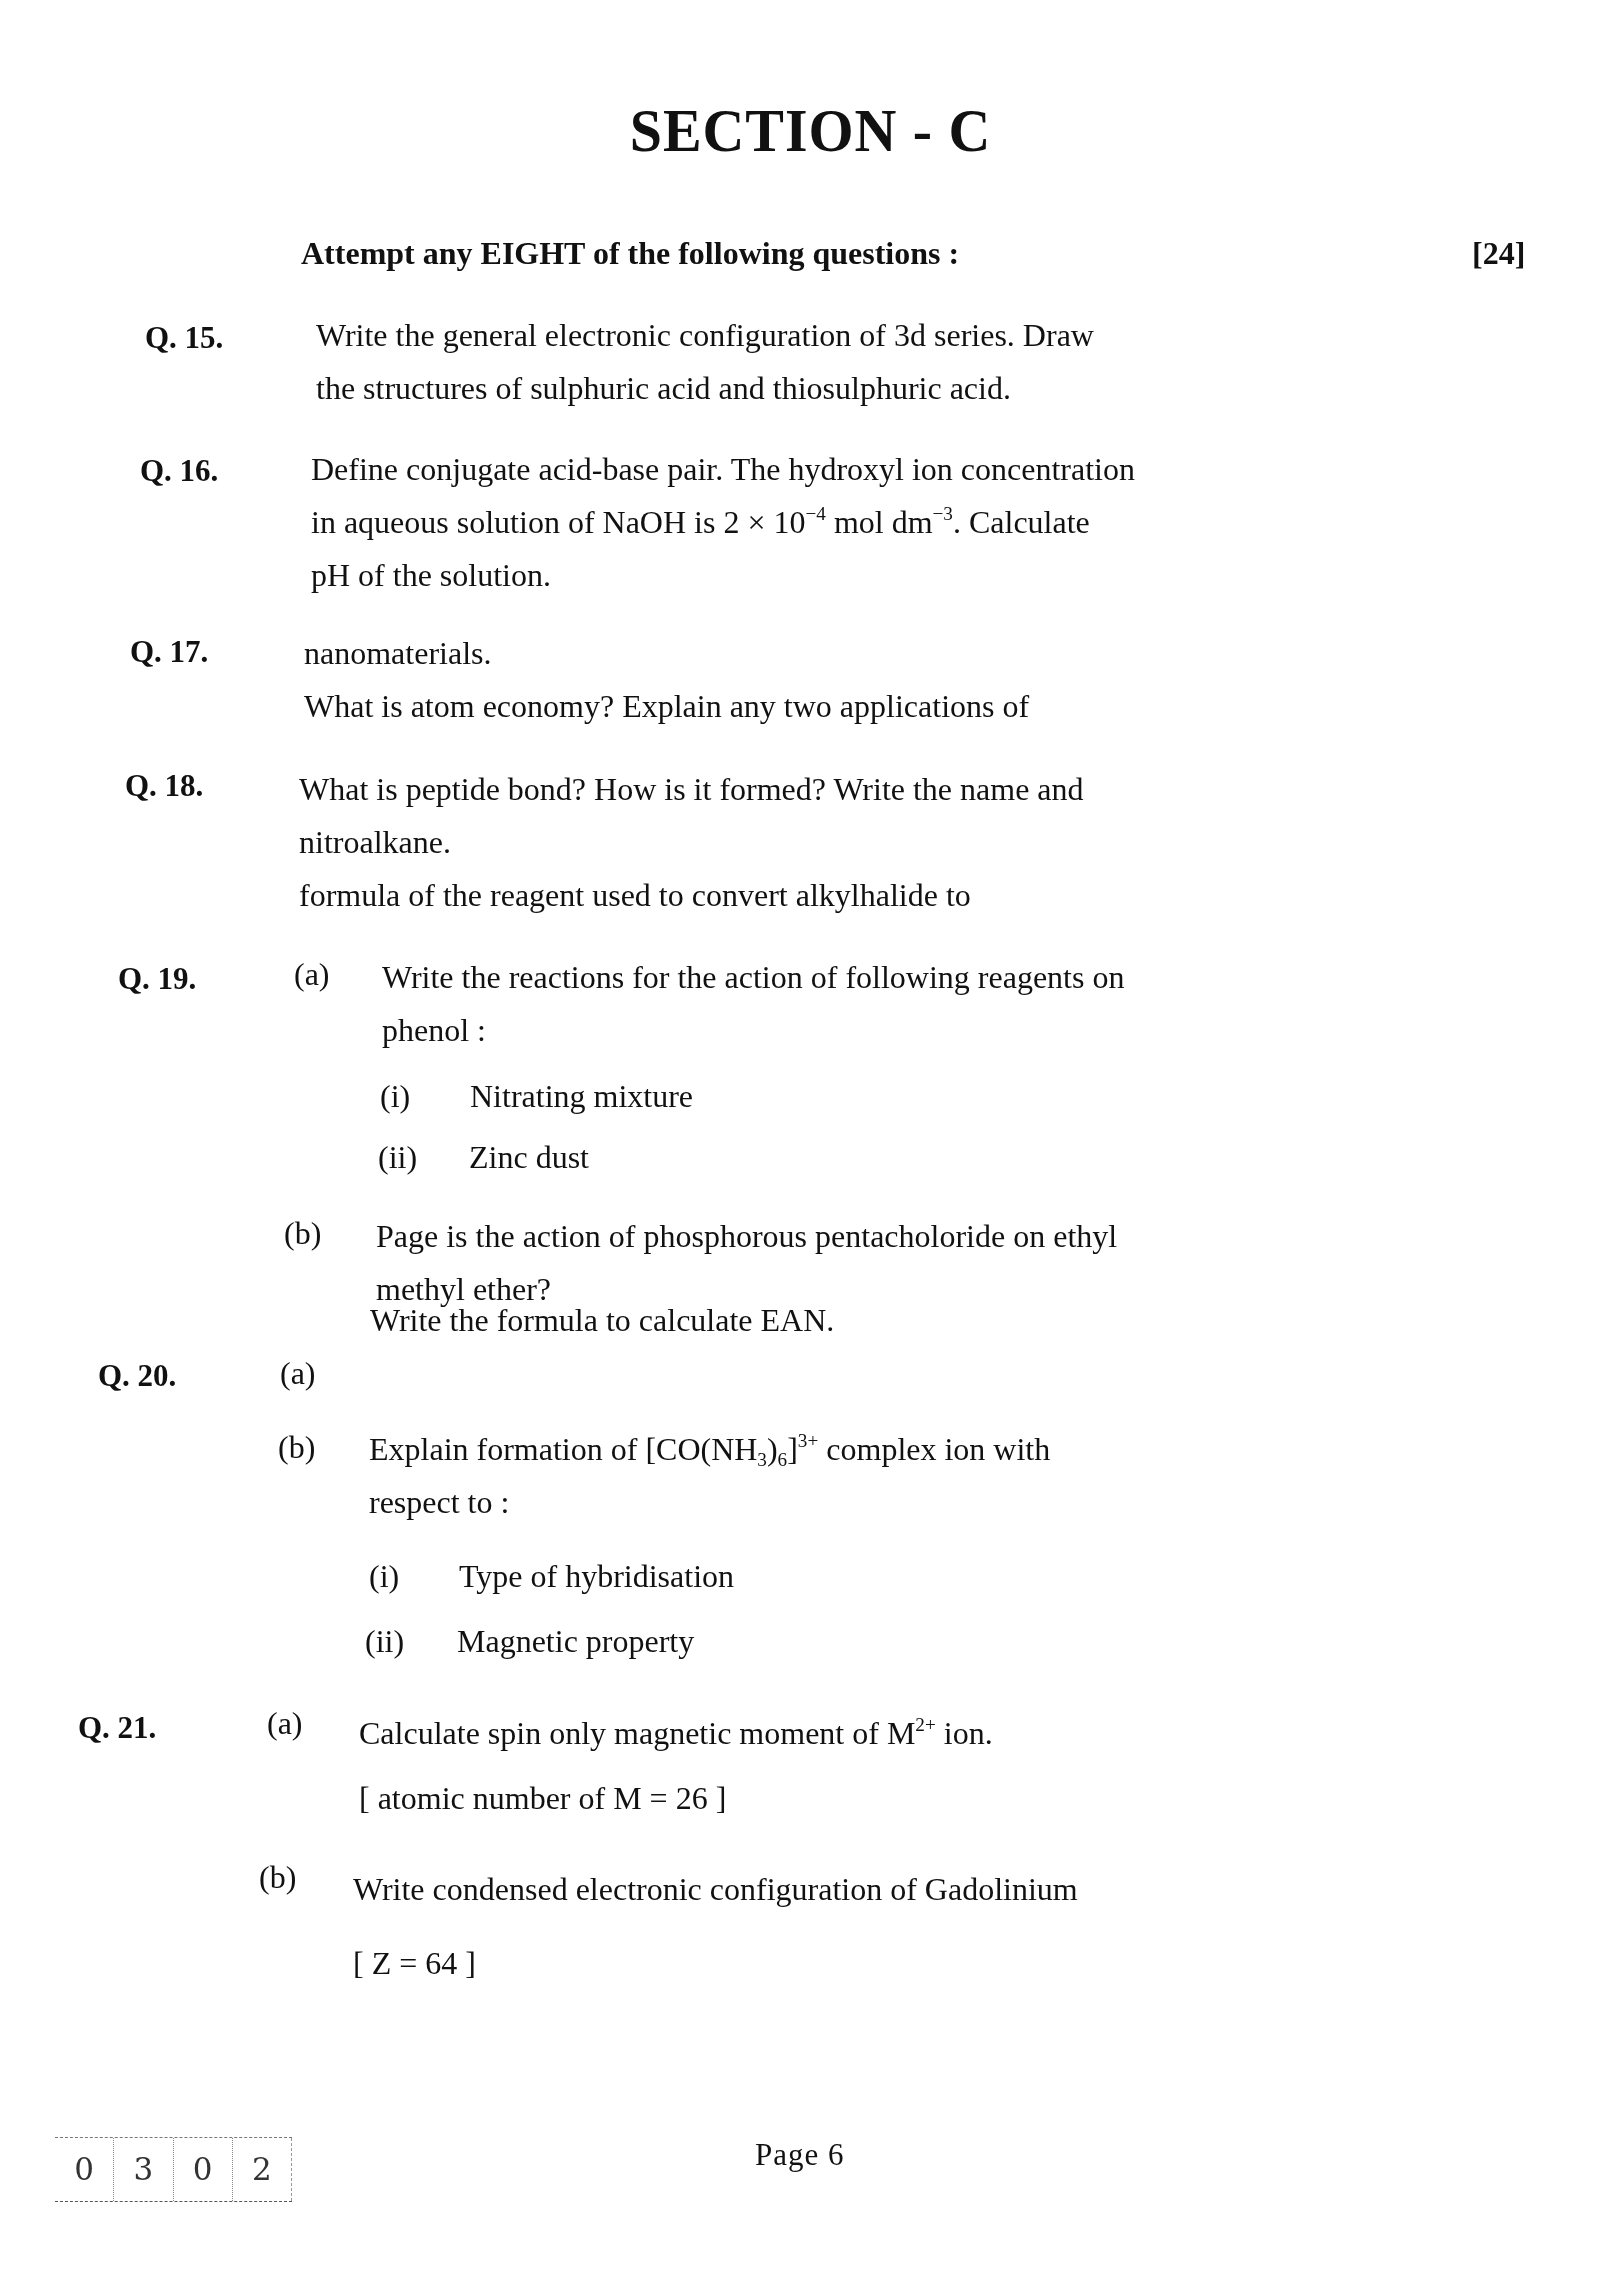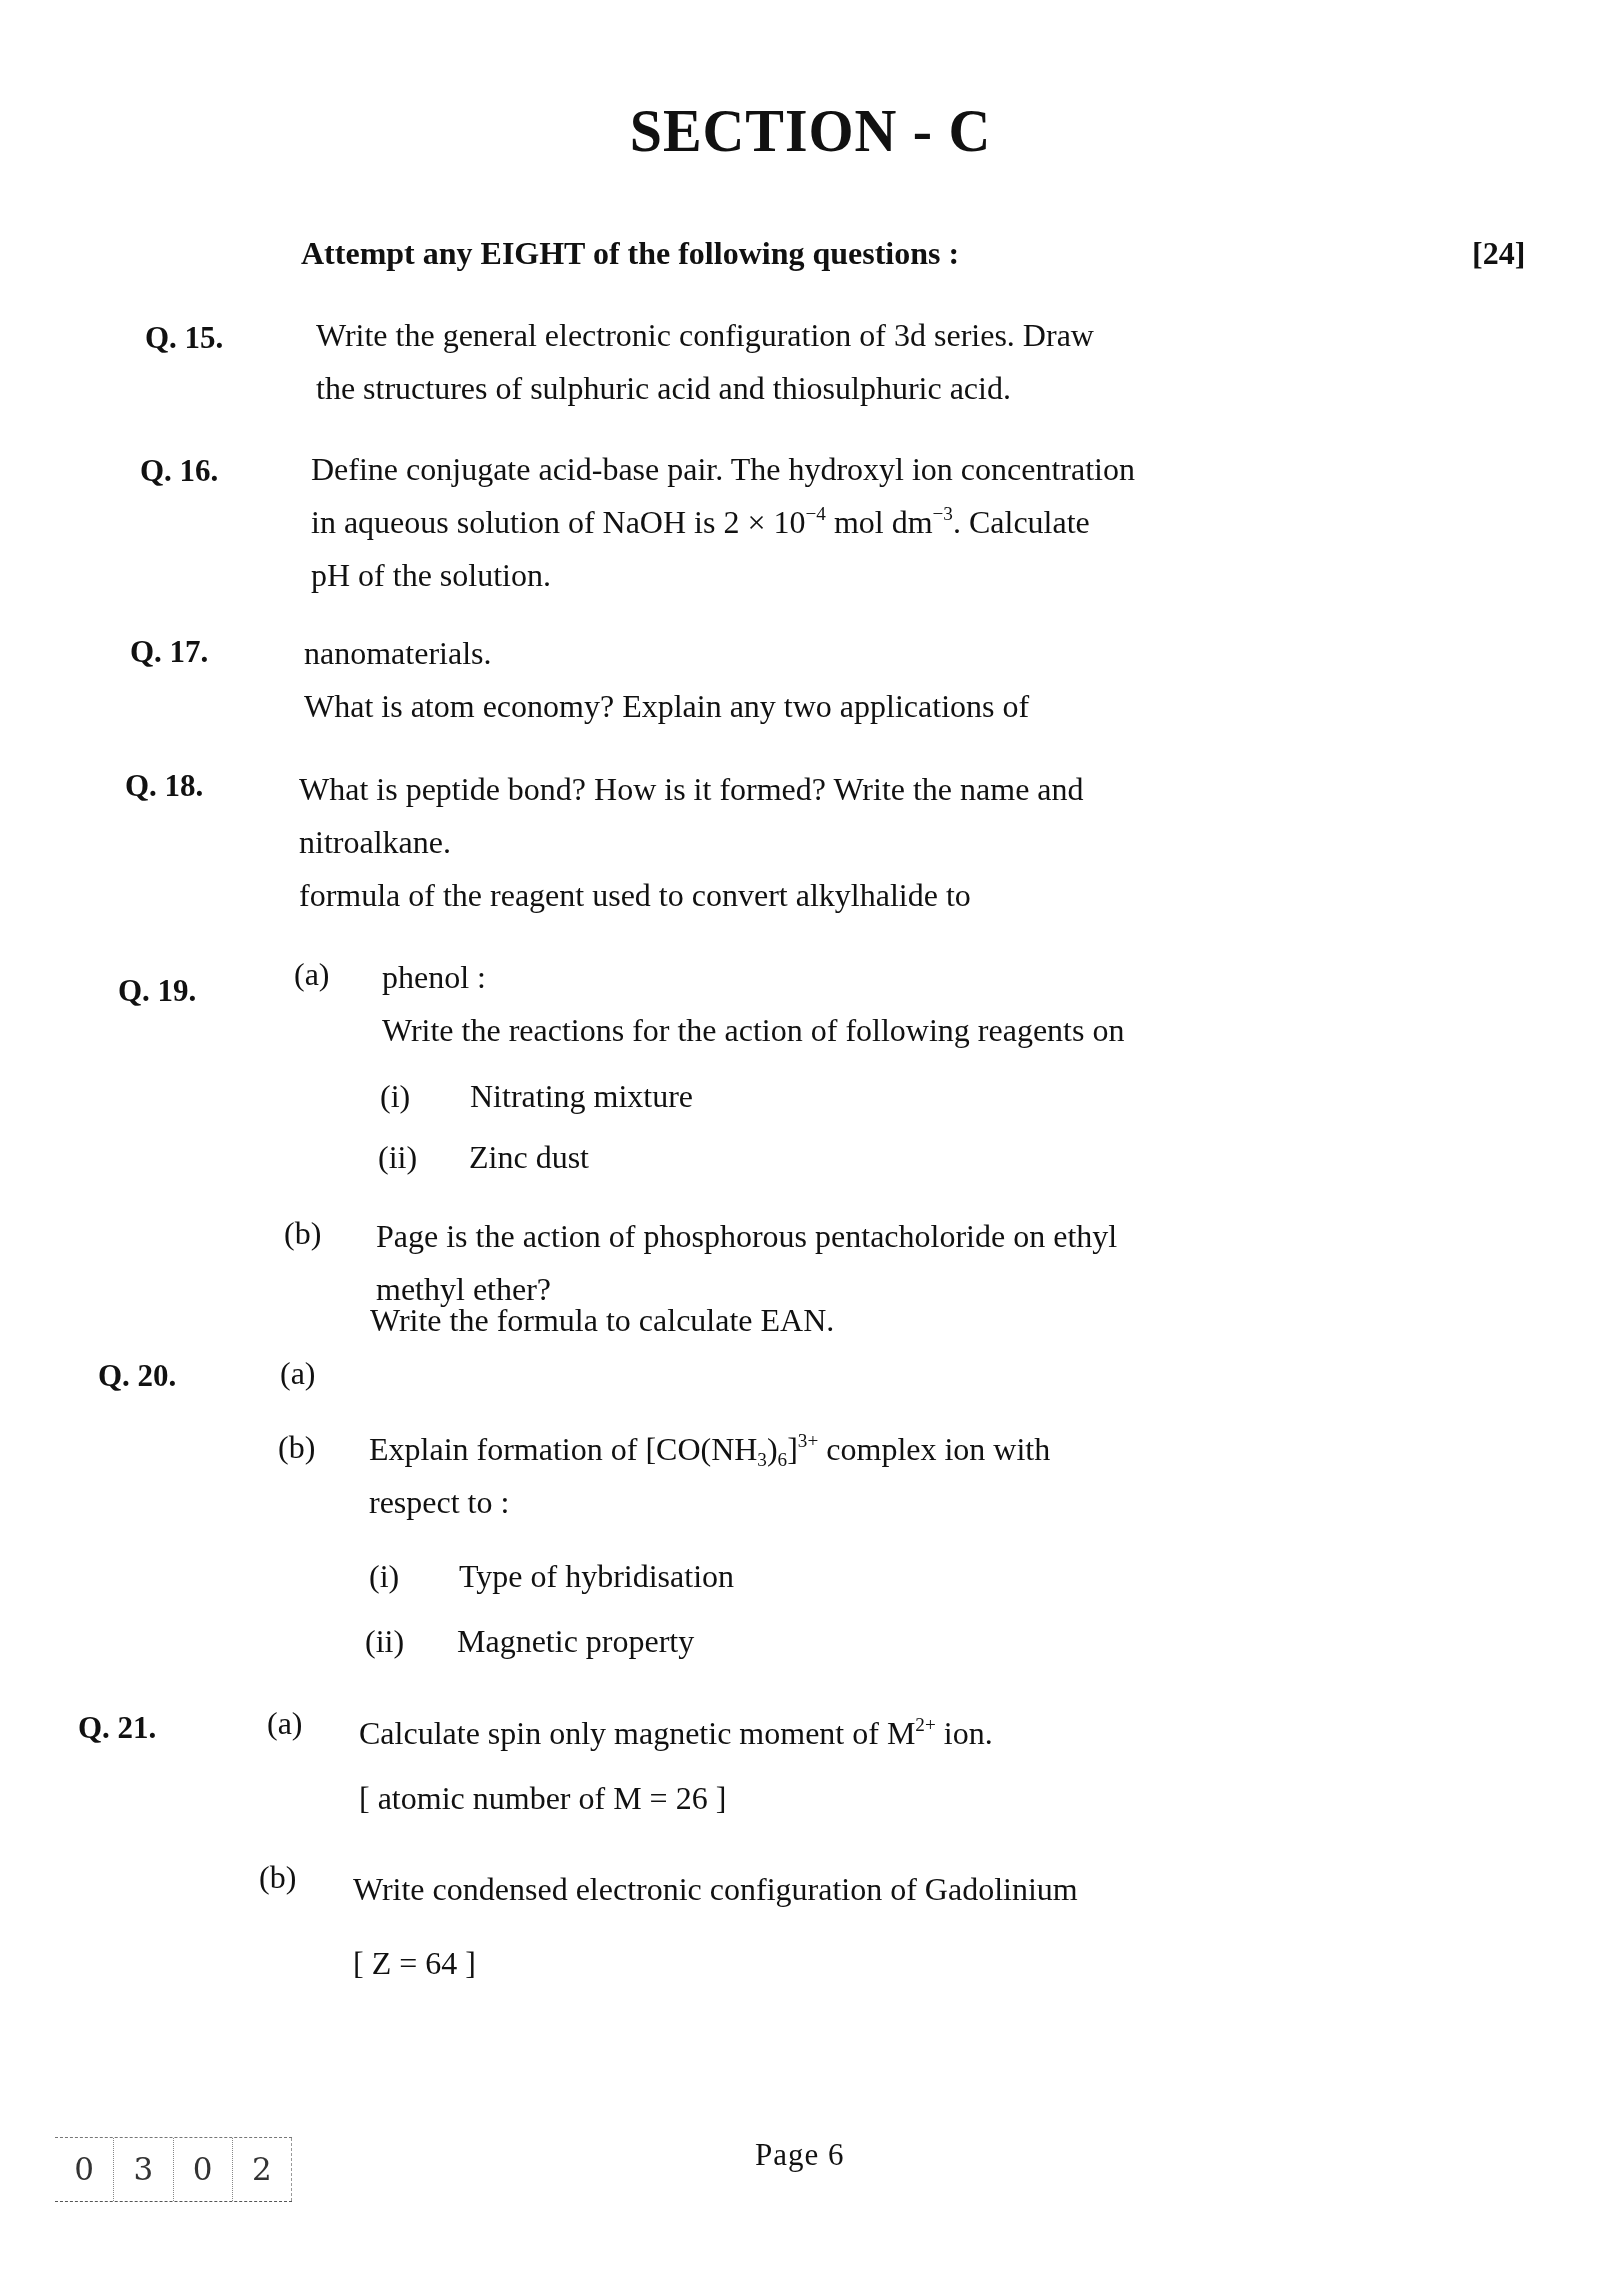--- a/index.html
+++ b/index.html
@@ -58,25 +58,25 @@
   <div>What is atom economy? Explain any two applications of</div>
 </div>
 
 <div class="abs qnum" style="left:125px; top:768px;">Q. 18.</div>
 <div class="abs qtext" style="left:299px; top:763px; width:1083px;">
   <div>What is peptide bond? How is it formed? Write the name and</div>
   <div>nitroalkane.</div>
   <div>formula of the reagent used to convert alkylhalide to</div>
 </div>
 
-<div class="abs qnum" style="left:118px; top:961px;margin-top:12px;">Q. 19.</div>
+<div class="abs qnum" style="left:118px; top:961px;">Q. 19.</div>
 <div class="abs sub" style="left:294px; top:956px;">(a)</div>
 <div class="abs qtext" style="left:382px; top:951px; width:1000px;">
+  <div>Write the reactions for the action of following reagents on</div>
   <div>phenol :</div>
-  <div>Write the reactions for the action of following reagents on</div>
 </div>
 <div class="abs sub" style="left:380px; top:1078px;">(i)</div>
 <div class="abs sub" style="left:470px; top:1078px;">Nitrating mixture</div>
 <div class="abs sub" style="left:378px; top:1139px;">(ii)</div>
 <div class="abs sub" style="left:469px; top:1139px;">Zinc dust</div>
 <div class="abs sub" style="left:284px; top:1215px;">(b)</div>
 <div class="abs qtext" style="left:376px; top:1210px; width:1010px;">
   <div>Page is the action of phosphorous pentacholoride on ethyl</div>
   <div>methyl ether?</div>
 </div>

